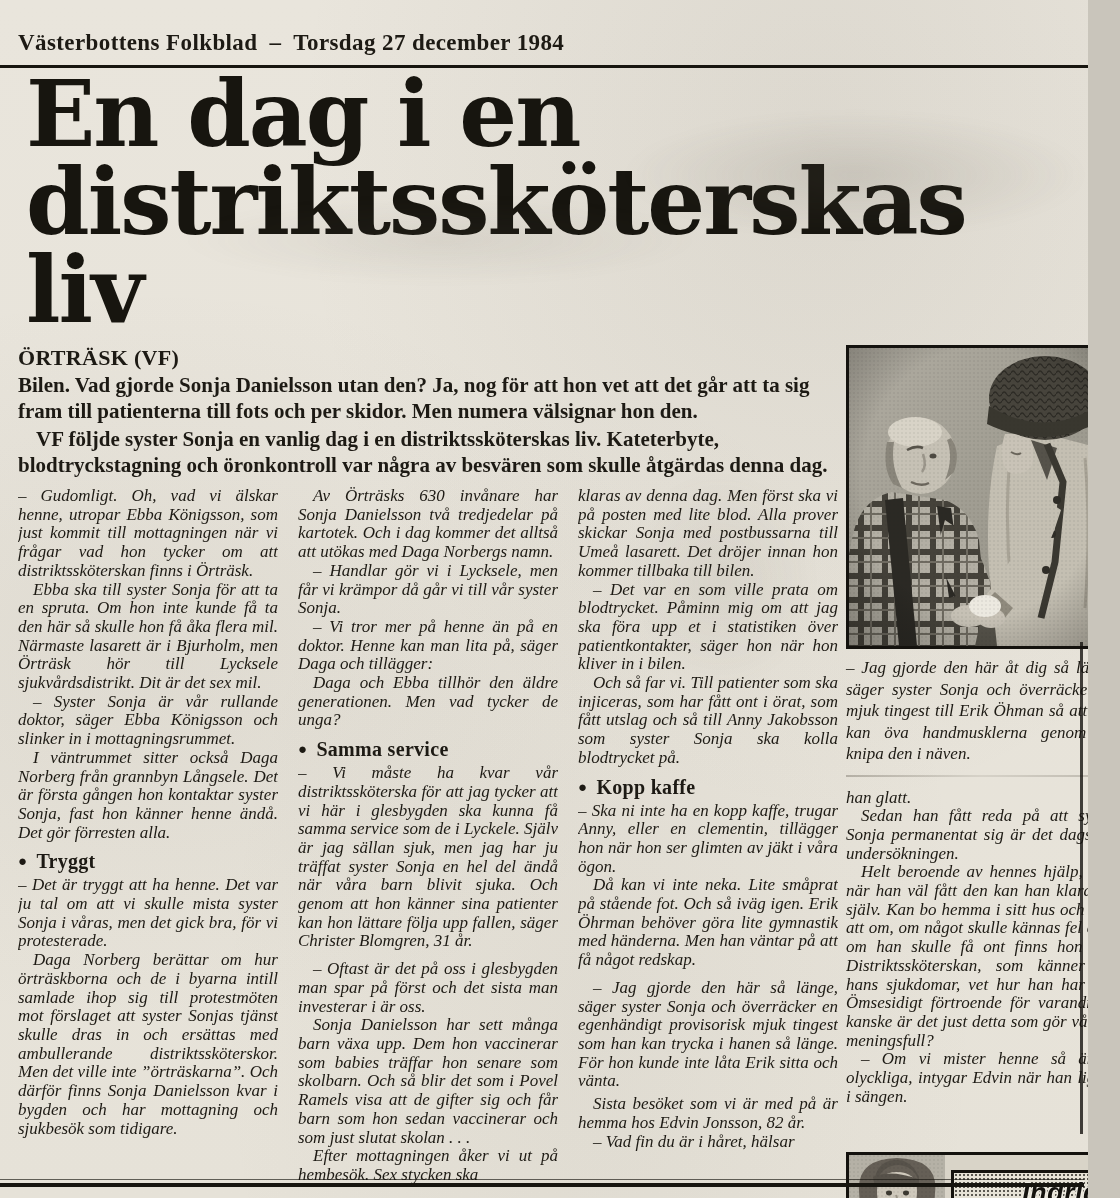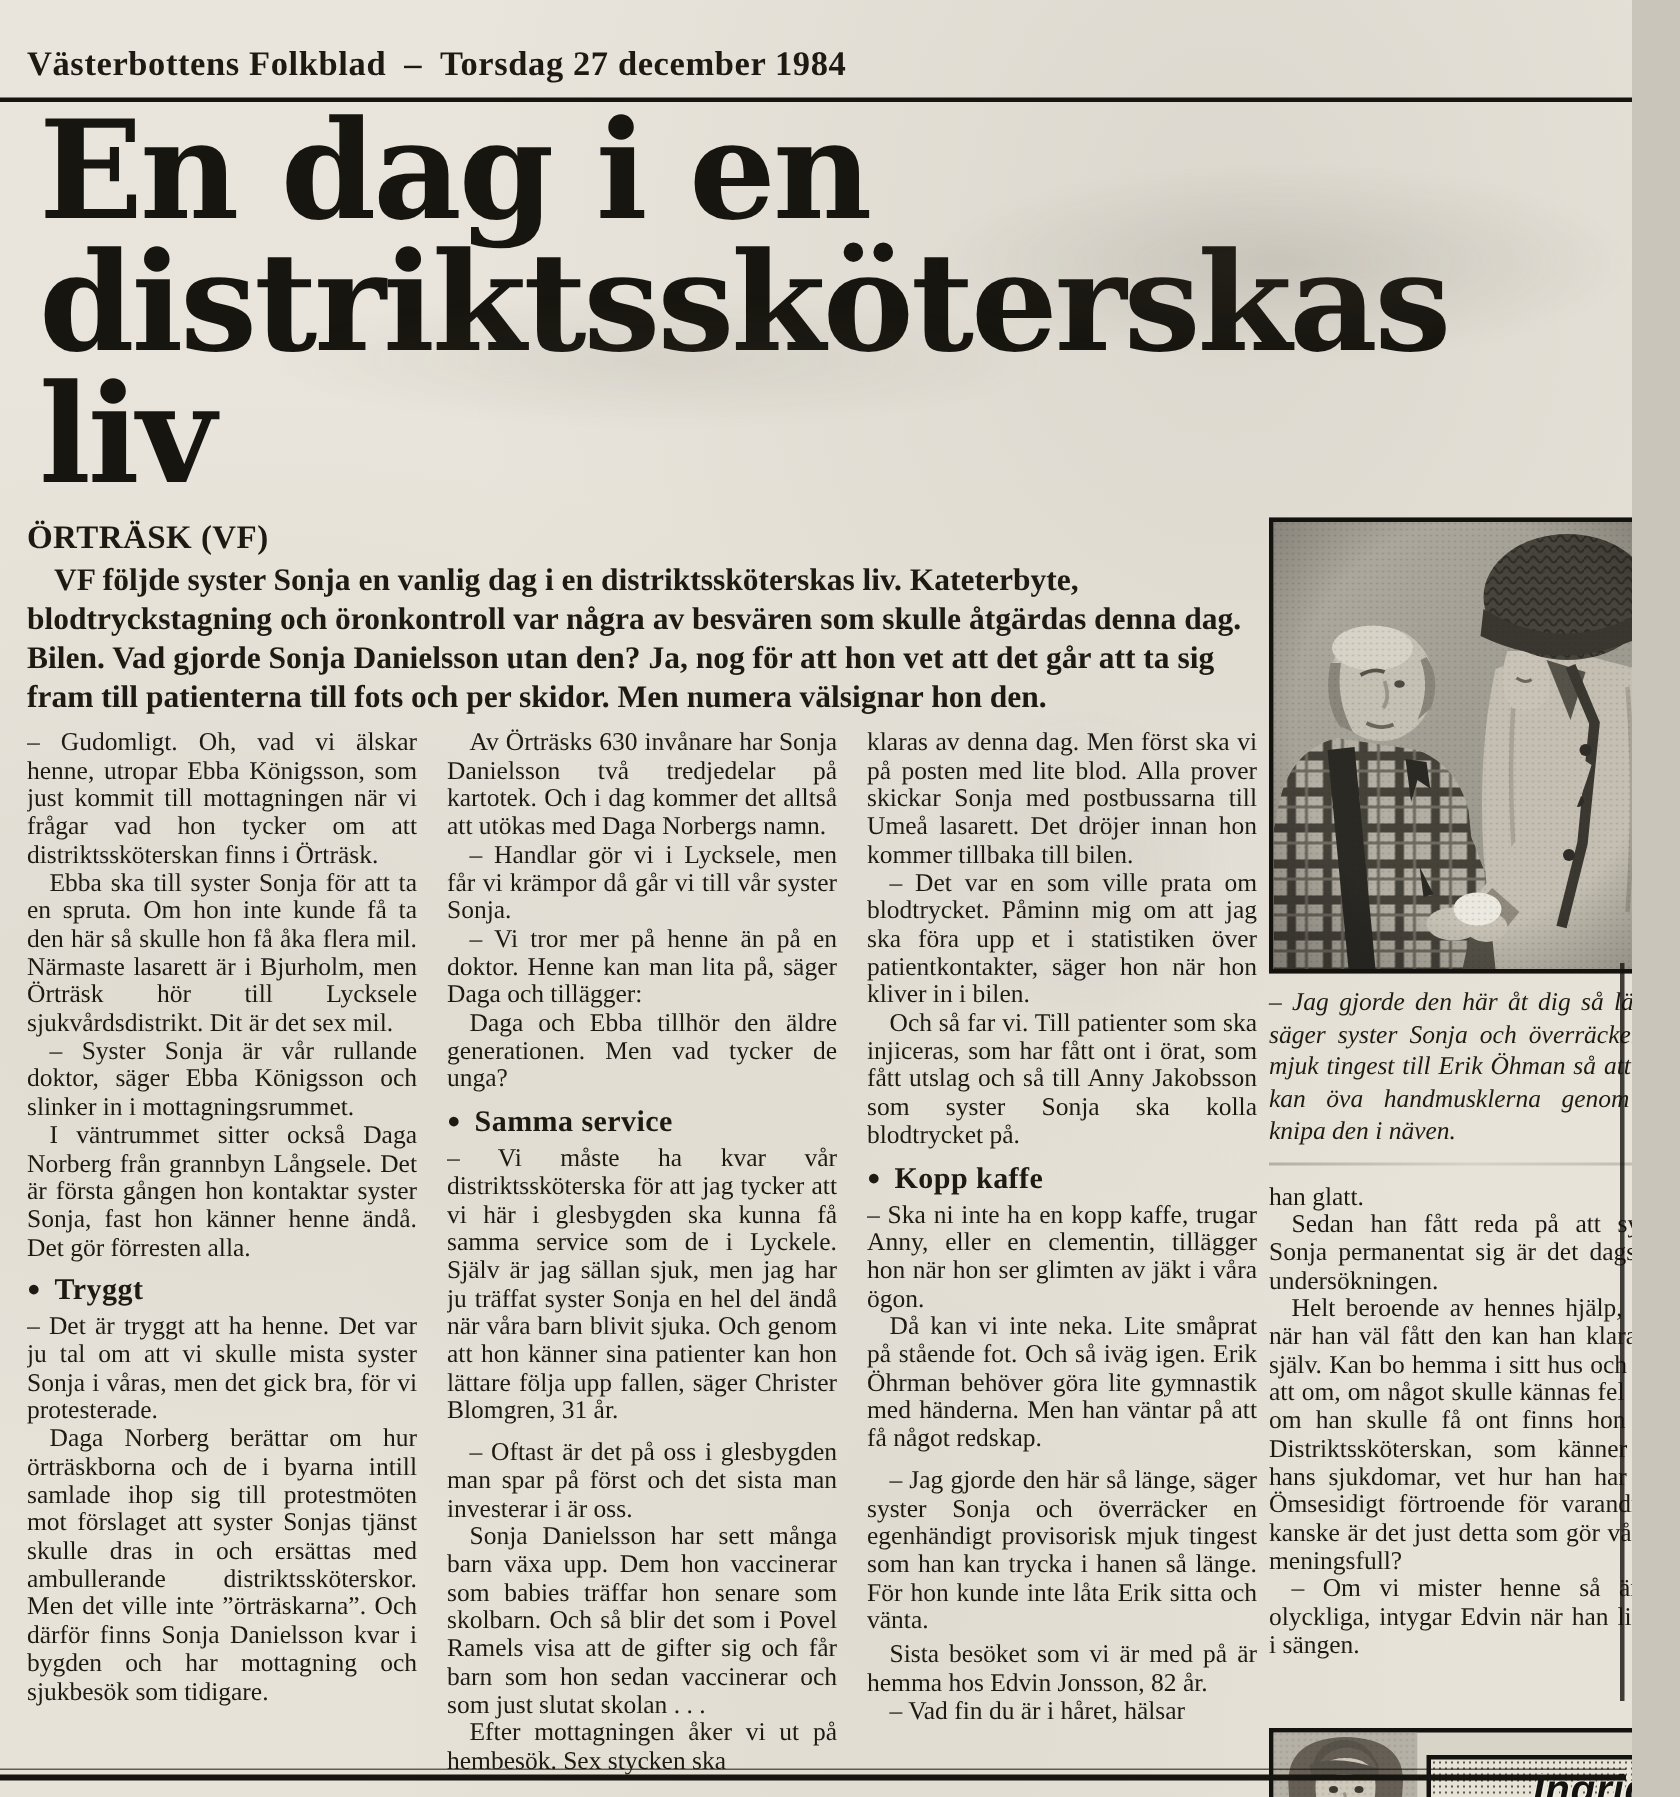--- a/index.html
+++ b/index.html
@@ -33,21 +33,21 @@
 
   .lead{font-weight:bold;font-size:21px;line-height:26px;}
   .dateline{margin:0 0 1px 0;font-size:22px;letter-spacing:.3px;}
   .lead-p{margin:0;}
   .lead-p.ind{text-indent:18px;margin-top:2px;}
 
   .cols{display:grid;grid-template-columns:260px 260px 260px;column-gap:20px;margin-top:9px;height:742px;overflow:hidden;}
   .col{position:relative;overflow:hidden;}
   .cols .col + .col::before{content:"";position:absolute;left:-11px;top:4px;bottom:0;width:1px;background:rgba(60,54,44,.22);}
 
-  .body-p{margin:0;font-size:17px;line-height:18.7px;text-align:justify;text-indent:15px;hyphens:auto;}
+  .body-p{margin:0;font-size:17px;line-height:18.7px;text-align:justify;text-indent:15px;hyphens:auto;font-style:italic;}
   .body-p.noind{text-indent:0;}
   .body-p.gap{margin-top:9px;}
   .body-p.gap-sm{margin-top:4px;}
   .sec{margin:8px 0 3px;font-size:20px;font-weight:bold;display:flex;align-items:center;letter-spacing:.3px;}
   .sec .bullet{font-size:15px;margin-right:9px;line-height:1;}
 
   .photo-frame{width:272px;height:304px;border:3px solid #14120e;box-sizing:border-box;background:#a39f95;overflow:hidden;}
   .caption{margin:8px 0 0 0;font-style:italic;font-size:17px;line-height:21.5px;text-align:justify;}
   .crease{margin-top:10px;height:2px;background:linear-gradient(90deg,rgba(90,84,72,.35),rgba(90,84,72,.12),rgba(90,84,72,.3));}
   .col4{margin-top:12px;height:358px;overflow:hidden;}
@@ -84,22 +84,22 @@
   <h1 class="headline">
     <span>En dag i en</span>
     <span>distriktssköterskas liv</span>
   </h1>
 
   <div class="content">
     <div class="left">
 
       <section class="lead">
         <p class="dateline">ÖRTRÄSK (VF)</p>
+        <p class="lead-p">Bilen. Vad gjorde Sonja Danielsson utan den? Ja, nog för att hon vet att det går att ta sig fram till patienterna till fots och per skidor. Men numera välsignar hon den.</p>
         <p class="lead-p ind">VF följde syster Sonja en vanlig dag i en distriktssköterskas liv. Kateterbyte, blodtryckstagning och öronkontroll var några av besvären som skulle åtgärdas denna dag.</p>
-        <p class="lead-p">Bilen. Vad gjorde Sonja Danielsson utan den? Ja, nog för att hon vet att det går att ta sig fram till patienterna till fots och per skidor. Men numera välsignar hon den.</p>
       </section>
 
       <div class="cols">
         <div class="col">
           <p class="body-p noind">– Gudomligt. Oh, vad vi älskar henne, utropar Ebba Königsson, som just kommit till mottagningen när vi frågar vad hon tycker om att distriktssköterskan finns i Örträsk.</p>
           <p class="body-p">Ebba ska till syster Sonja för att ta en spruta. Om hon inte kunde få ta den här så skulle hon få åka flera mil. Närmaste lasarett är i Bjurholm, men Örträsk hör till Lycksele sjukvårdsdistrikt. Dit är det sex mil.</p>
           <p class="body-p">– Syster Sonja är vår rullande doktor, säger Ebba Königsson och slinker in i mottagningsrummet.</p>
           <p class="body-p">I väntrummet sitter också Daga Norberg från grannbyn Långsele. Det är första gången hon kontaktar syster Sonja, fast hon känner henne ändå. Det gör förresten alla.</p>
           <h3 class="sec">
               <span class="bullet">●</span>

